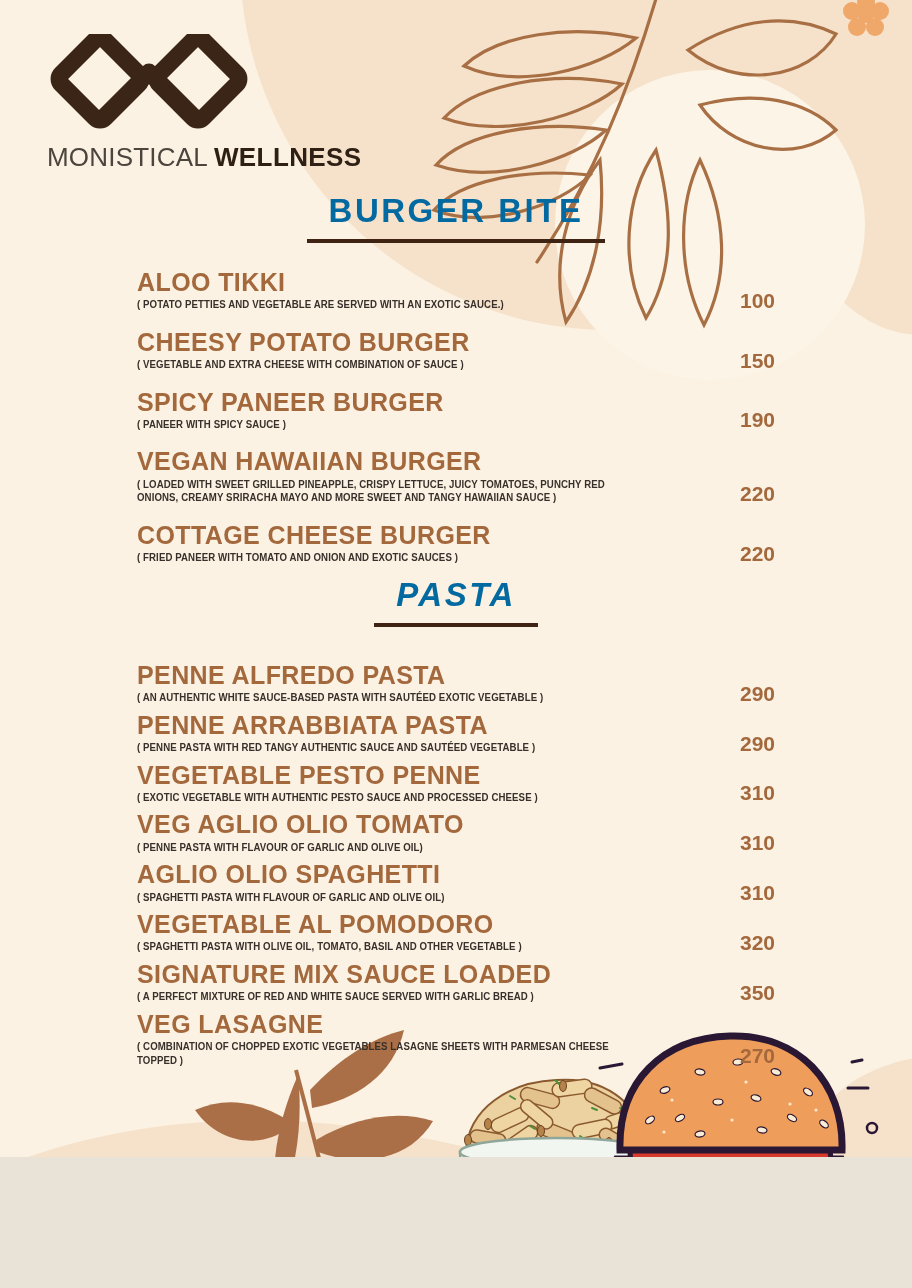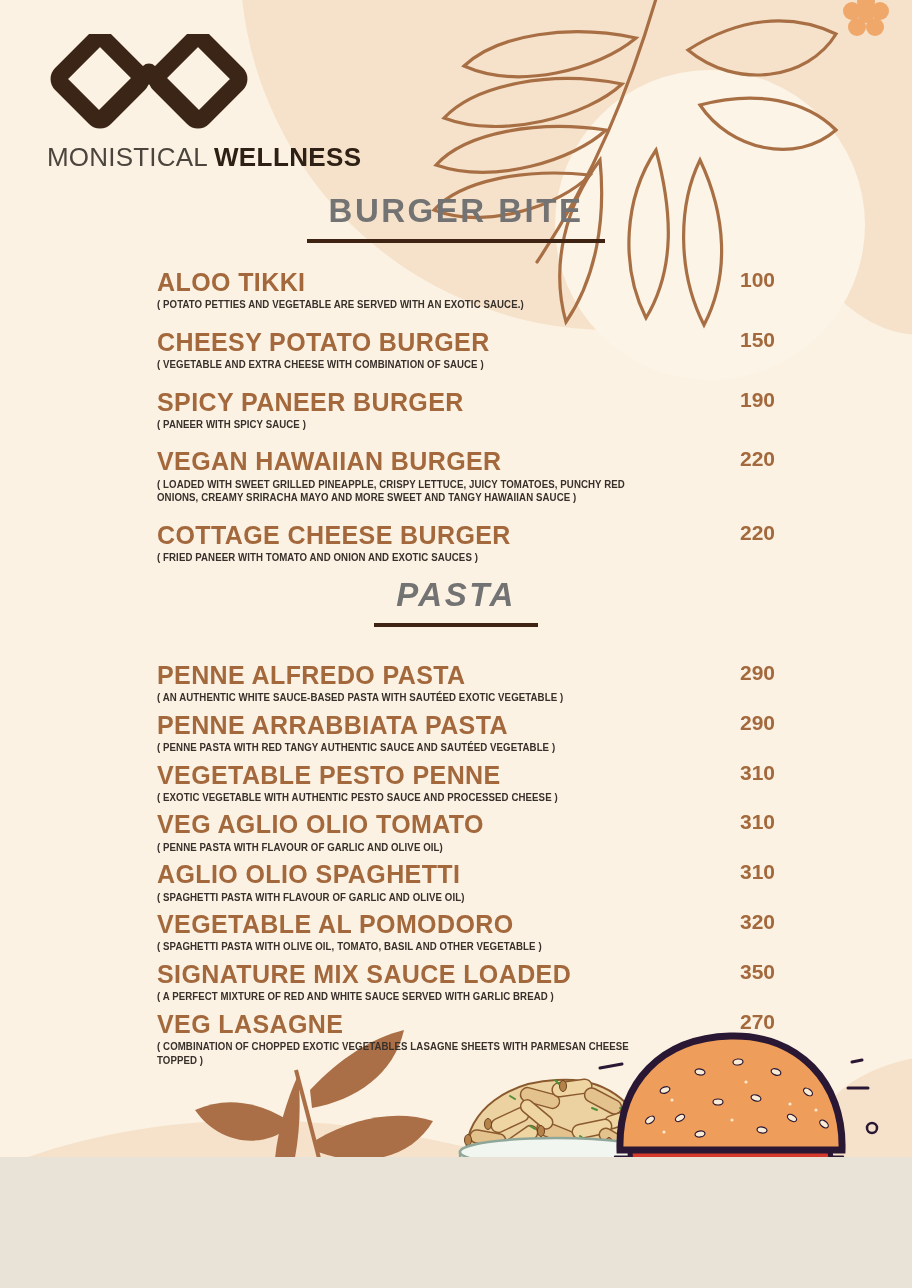--- a/index.html
+++ b/index.html
@@ -11,29 +11,29 @@
   .decor-svg{position:absolute;left:0;top:0;}
   
   .logo{position:absolute;left:47px;top:34px;z-index:3;}
   .logo-text{margin-top:8px;font-size:26px;letter-spacing:0.2px;color:#4b453e;white-space:nowrap;}
   .logo-text .bold{font-weight:700;color:#2e2014;margin-left:6px;letter-spacing:0.4px;}
   
   .menu{position:absolute;left:0;top:0;width:912px;z-index:2;}
   .section-head{position:absolute;left:137px;width:638px;text-align:center;}
   .section-head h2{
     display:inline-block;margin:0;padding:0 22px 9px 22px;
-    font-size:33px;font-weight:700;letter-spacing:2.5px;color:#737373;
+    font-size:33px;font-weight:700;letter-spacing:2.5px;color:#0369a1;
     border-bottom:4px solid #3f2413;
   }
   .head-burger{top:192px;}
   .head-pasta{top:576px;font-style:italic;}
   .list{position:absolute;left:137px;width:638px;display:flex;flex-direction:column;}
   .list-burger{top:269px;}
   .list-pasta{top:662px;}
-  .menu-row{display:flex;justify-content:space-between;align-items:flex-start;margin-left:20px;}
+  .menu-row{display:flex;justify-content:space-between;align-items:flex-end;}
   .list-burger .menu-row{margin-bottom:17px;}
   .list-pasta .menu-row{margin-bottom:7px;}
   .item-main{max-width:588px;}
   .item-name{font-size:25px;font-weight:700;color:#a4683d;letter-spacing:0.4px;line-height:1.05;}
   .item-desc{
     font-size:11.5px;font-weight:700;color:#38302a;line-height:1.18;margin-top:3px;
     max-width:580px;letter-spacing:0.1px;
     transform:scaleX(0.84);transform-origin:0 50%;
   }
   .item-price{font-size:21px;font-weight:700;color:#a4683d;line-height:1.05;flex-shrink:0;}

